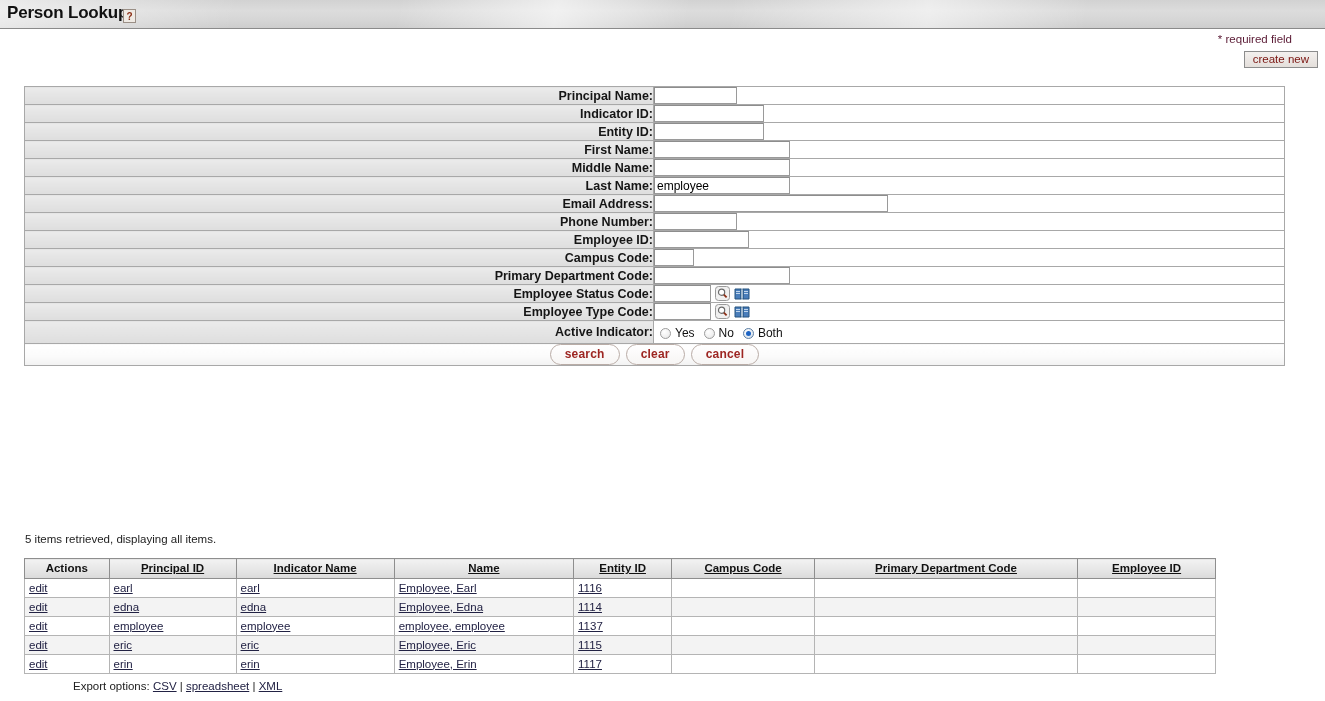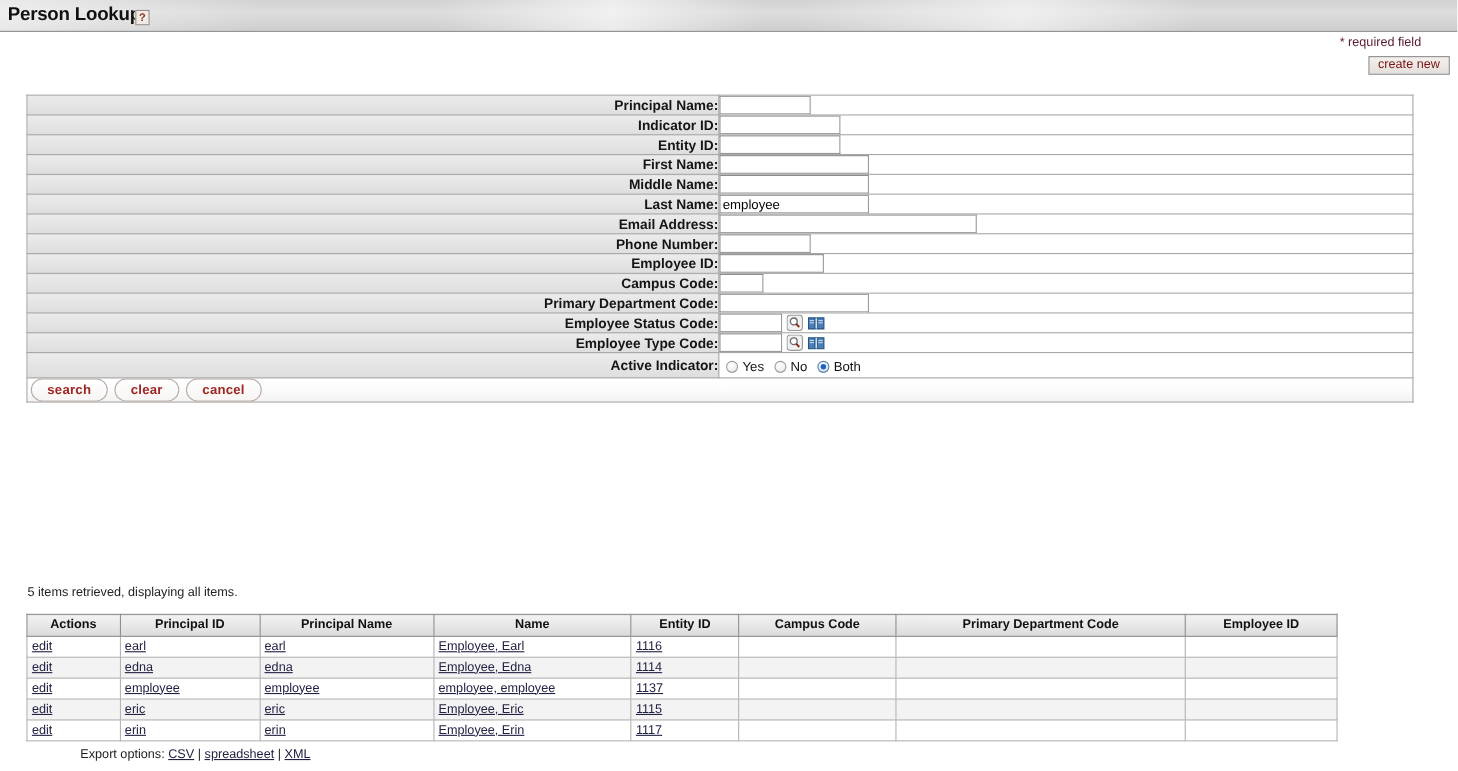--- a/index.html
+++ b/index.html
@@ -158,21 +158,21 @@
     left: 2px; top: 2px;
     width: 5px; height: 5px;
     border-radius: 50%;
     background: #1b63c4;
   }
   .rb-text { vertical-align: middle; }
 
   
   td.btnrow {
     background: linear-gradient(180deg, #ffffff 0%, #fbfbfb 55%, #f2f2f2 100%);
-    text-align: left;
+    text-align: center;
     padding: 7px 0 8px 0;
   }
   .pill {
     display: inline-block;
     margin: 0 3px;
     padding: 2px 14px 3px 14px;
     font-size: 12px;
     font-weight: bold;
     color: #9d2622;
     background: linear-gradient(180deg, #ffffff 0%, #f7f5f4 100%);
@@ -206,20 +206,21 @@
     border: 1px solid #8e8e8e;
     background: linear-gradient(180deg, #f2f2f2 0%, #e6e6e6 55%, #dadada 100%);
     font-weight: bold;
     font-size: 11.5px;
     padding: 3px 4px 4px 4px;
     color: #111;
     text-align: center;
     white-space: nowrap;
   }
   table.results th span.sortable {
+    text-decoration: underline;
     cursor: pointer;
   }
   table.results td {
     border: 1px solid #b4b4b4;
     padding: 2px 4px 3px 4px;
     height: 13px;
     color: #000;
   }
   table.results tr.odd td { background: #ffffff; }
   table.results tr.even td { background: #f3f3f3; }
@@ -356,21 +357,21 @@
 </div>
 
 <div class="retrieved">5 items retrieved, displaying all items.</div>
 
 <div class="results-wrap">
   <table class="results">
     <thead>
         <tr id="results-head">
           <th class="col-actions"><span>Actions</span></th>
           <th class="col-pid"><span class="sortable">Principal ID</span></th>
-          <th class="col-pname"><span class="sortable">Principal Name</span></th>
+          <th class="col-pname"><span class="sortable">Indicator Name</span></th>
           <th class="col-name"><span class="sortable">Name</span></th>
           <th class="col-entity"><span class="sortable">Entity ID</span></th>
           <th class="col-campus"><span class="sortable">Campus Code</span></th>
           <th class="col-dept"><span class="sortable">Primary Department Code</span></th>
           <th class="col-empid"><span class="sortable">Employee ID</span></th>
         </tr>
       </thead>
     <tbody id="results-body">
         <tr class="odd">
           <td class="col-actions"><a>edit</a></td>

